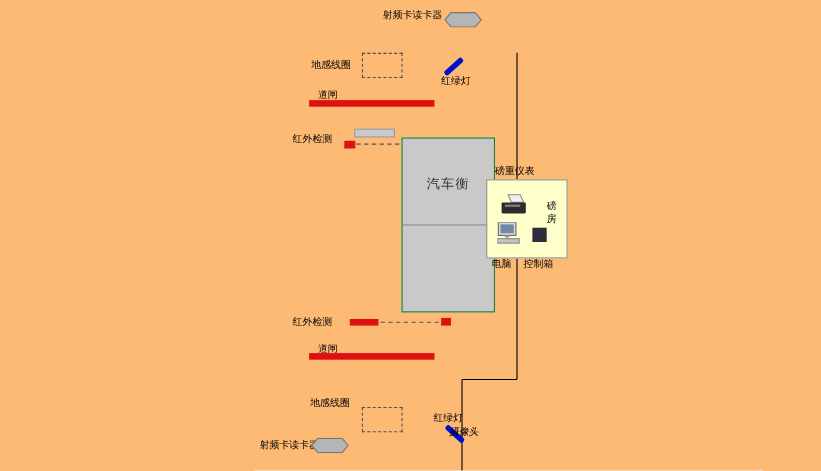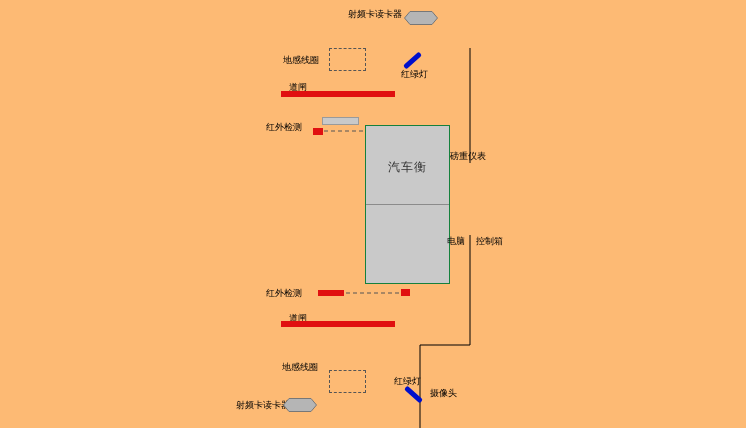--- a/index.html
+++ b/index.html
@@ -63,35 +63,50 @@
   <div class="ir-sq" style="left:313px;top:128px;width:10px;height:7px;"></div>
   <div class="ir-sq" style="left:407px;top:128px;width:9px;height:7px;"></div>
 
   <div class="ramp"></div>
   <div class="scale">
     <div class="scale-title">汽车衡</div>
     <div class="scale-divider"></div>
   </div>
 
   <div class="lbl" style="left:450px;top:151px;text-align:center;">磅重仪表</div>
+  <div class="house">
+    <svg class="icon" style="left:10px;top:12px;" width="28" height="22">
+      <polygon points="9,1 20,1 23,8 12,8" fill="#f0f0f0" stroke="#888" stroke-width="1"></polygon>
+      <rect x="3" y="8" width="22" height="10" rx="1" fill="#2b2b2b"></rect>
+      <rect x="6" y="10" width="14" height="2" fill="#808080"></rect>
+    </svg>
+    <div class="house-label">磅房</div>
+    <svg class="icon" style="left:9px;top:38px;" width="24" height="21">
+      <rect x="1" y="0" width="16" height="12" fill="#d8d8d8" stroke="#666" stroke-width="1"></rect>
+      <rect x="3" y="2" width="12" height="8" fill="#6f87a8"></rect>
+      <rect x="7" y="12" width="4" height="2" fill="#999"></rect>
+      <rect x="0" y="15" width="20" height="4" fill="#c4c4c4" stroke="#888" stroke-width="1"></rect>
+    </svg>
+    <div class="ctrlbox"></div>
+  </div>
   <div class="lbl" style="left:447px;top:236px;">电脑</div>
   <div class="lbl" style="left:476px;top:236px;">控制箱</div>
 
   <div class="lbl" style="left:266px;top:288px;">红外检测</div>
   <div class="ir-sq" style="left:318px;top:290px;width:26px;height:6px;"></div>
   <div class="ir-sq" style="left:401px;top:289px;width:9px;height:7px;"></div>
 
   <div class="lbl" style="left:289px;top:313px;">道闸</div>
   <div class="bar-red" style="left:281px;top:321px;width:114px;height:6px;"></div>
 
   <div class="lbl" style="left:282px;top:362px;">地感线圈</div>
   <div class="dash-rect" style="left:329px;top:370px;width:37px;height:23px;"></div>
 
   <div class="lbl" style="left:394px;top:376px;">红绿灯</div>
   <div class="bar-blue" style="left:403px;top:392px;width:21px;height:5px;transform:rotate(42deg);"></div>
-  <div class="lbl" style="left:430px;top:388px;">摄像头</div>
+  <div class="lbl" style="left:408px;top:388px;font-style:italic;">摄像头</div>
 
   <div class="lbl" style="left:236px;top:400px;">射频卡读卡器</div>
   <svg class="icon" style="left:283px;top:398px;" width="34" height="14">
     <polygon class="hex" points="0.5,7 6,0.5 28,0.5 33.5,7 28,13.5 6,13.5"></polygon>
   </svg>
 
 </div>
 
 </body></html>

